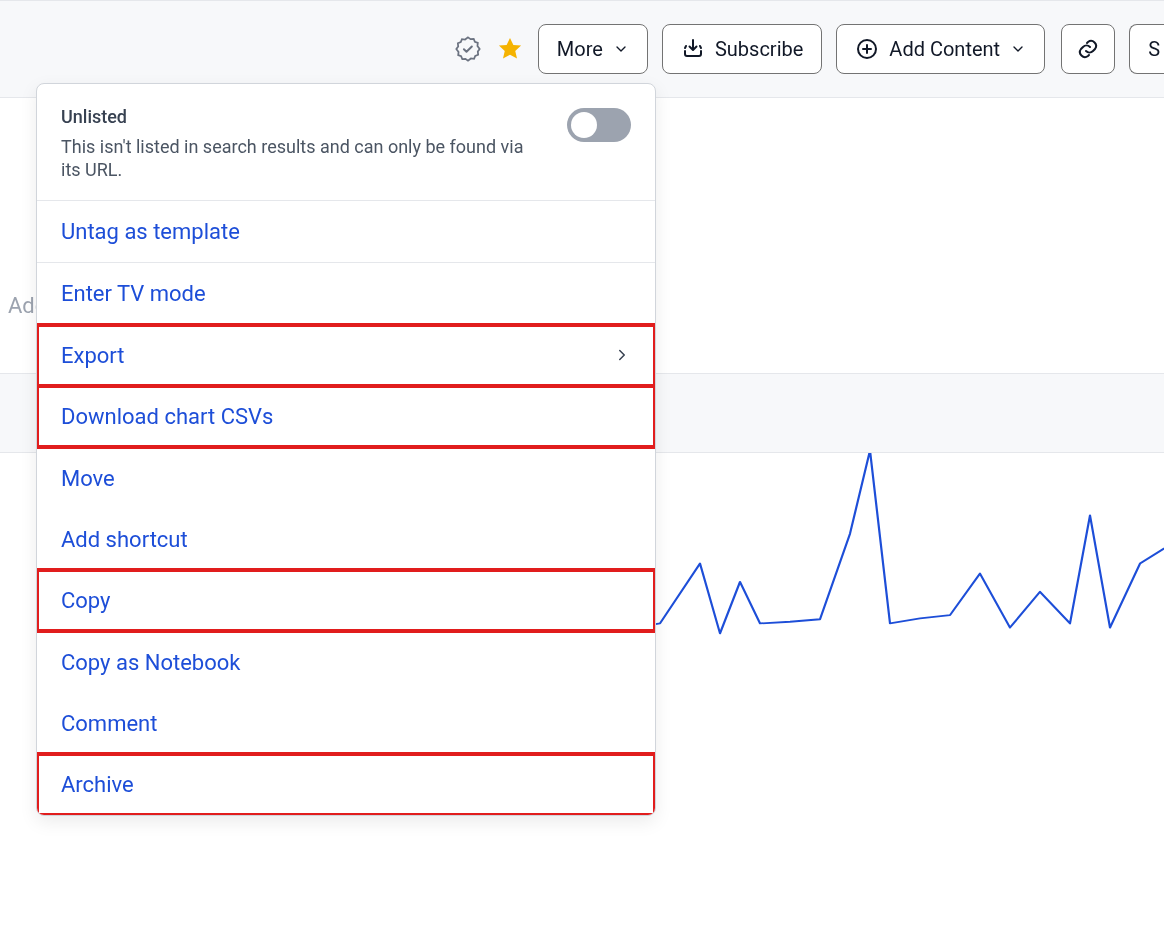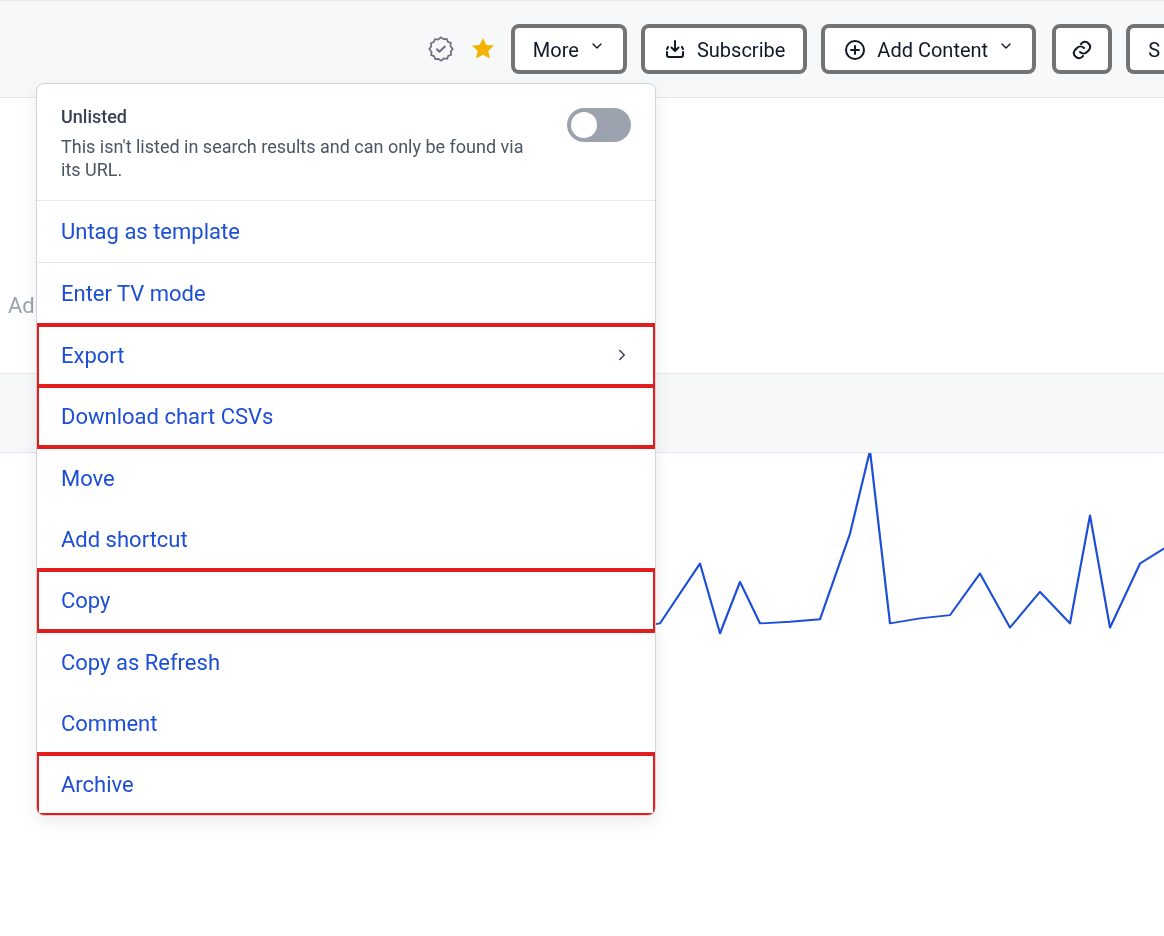--- a/index.html
+++ b/index.html
@@ -29,26 +29,27 @@
     padding-right: 0;
   }
   .icon-btn {
     display: flex;
     align-items: center;
     justify-content: center;
     cursor: pointer;
   }
   .btn {
     background: #fff;
-    border: 4px solid #737373;
+    border: 1px solid #737373;
     border-radius: 8px;
     padding: 10px 18px;
     font-size: 20px;
     color: #111827;
     display: flex;
+    align-items: center;
     gap: 10px;
     cursor: pointer;
     height: 50px;
   }
   .btn-icon-only {
     padding: 10px 14px;
   }
   .chevron-down {
     width: 16px; height: 16px;
   }
@@ -267,21 +268,21 @@
         <span>Move</span>
       </div>
       <div class="dd-item">
         <span>Add shortcut</span>
       </div>
       <div class="dd-item hl">
         <span>Copy</span>
       </div>
       <div class="dd-sep"></div>
       <div class="dd-item">
-        <span>Copy as Refresh</span>
+        <span>Copy as Notebook</span>
       </div>
       <div class="dd-item">
         <span>Comment</span>
       </div>
       <div class="dd-item hl">
         <span>Archive</span>
       </div>
     </div>
 </div>
 

